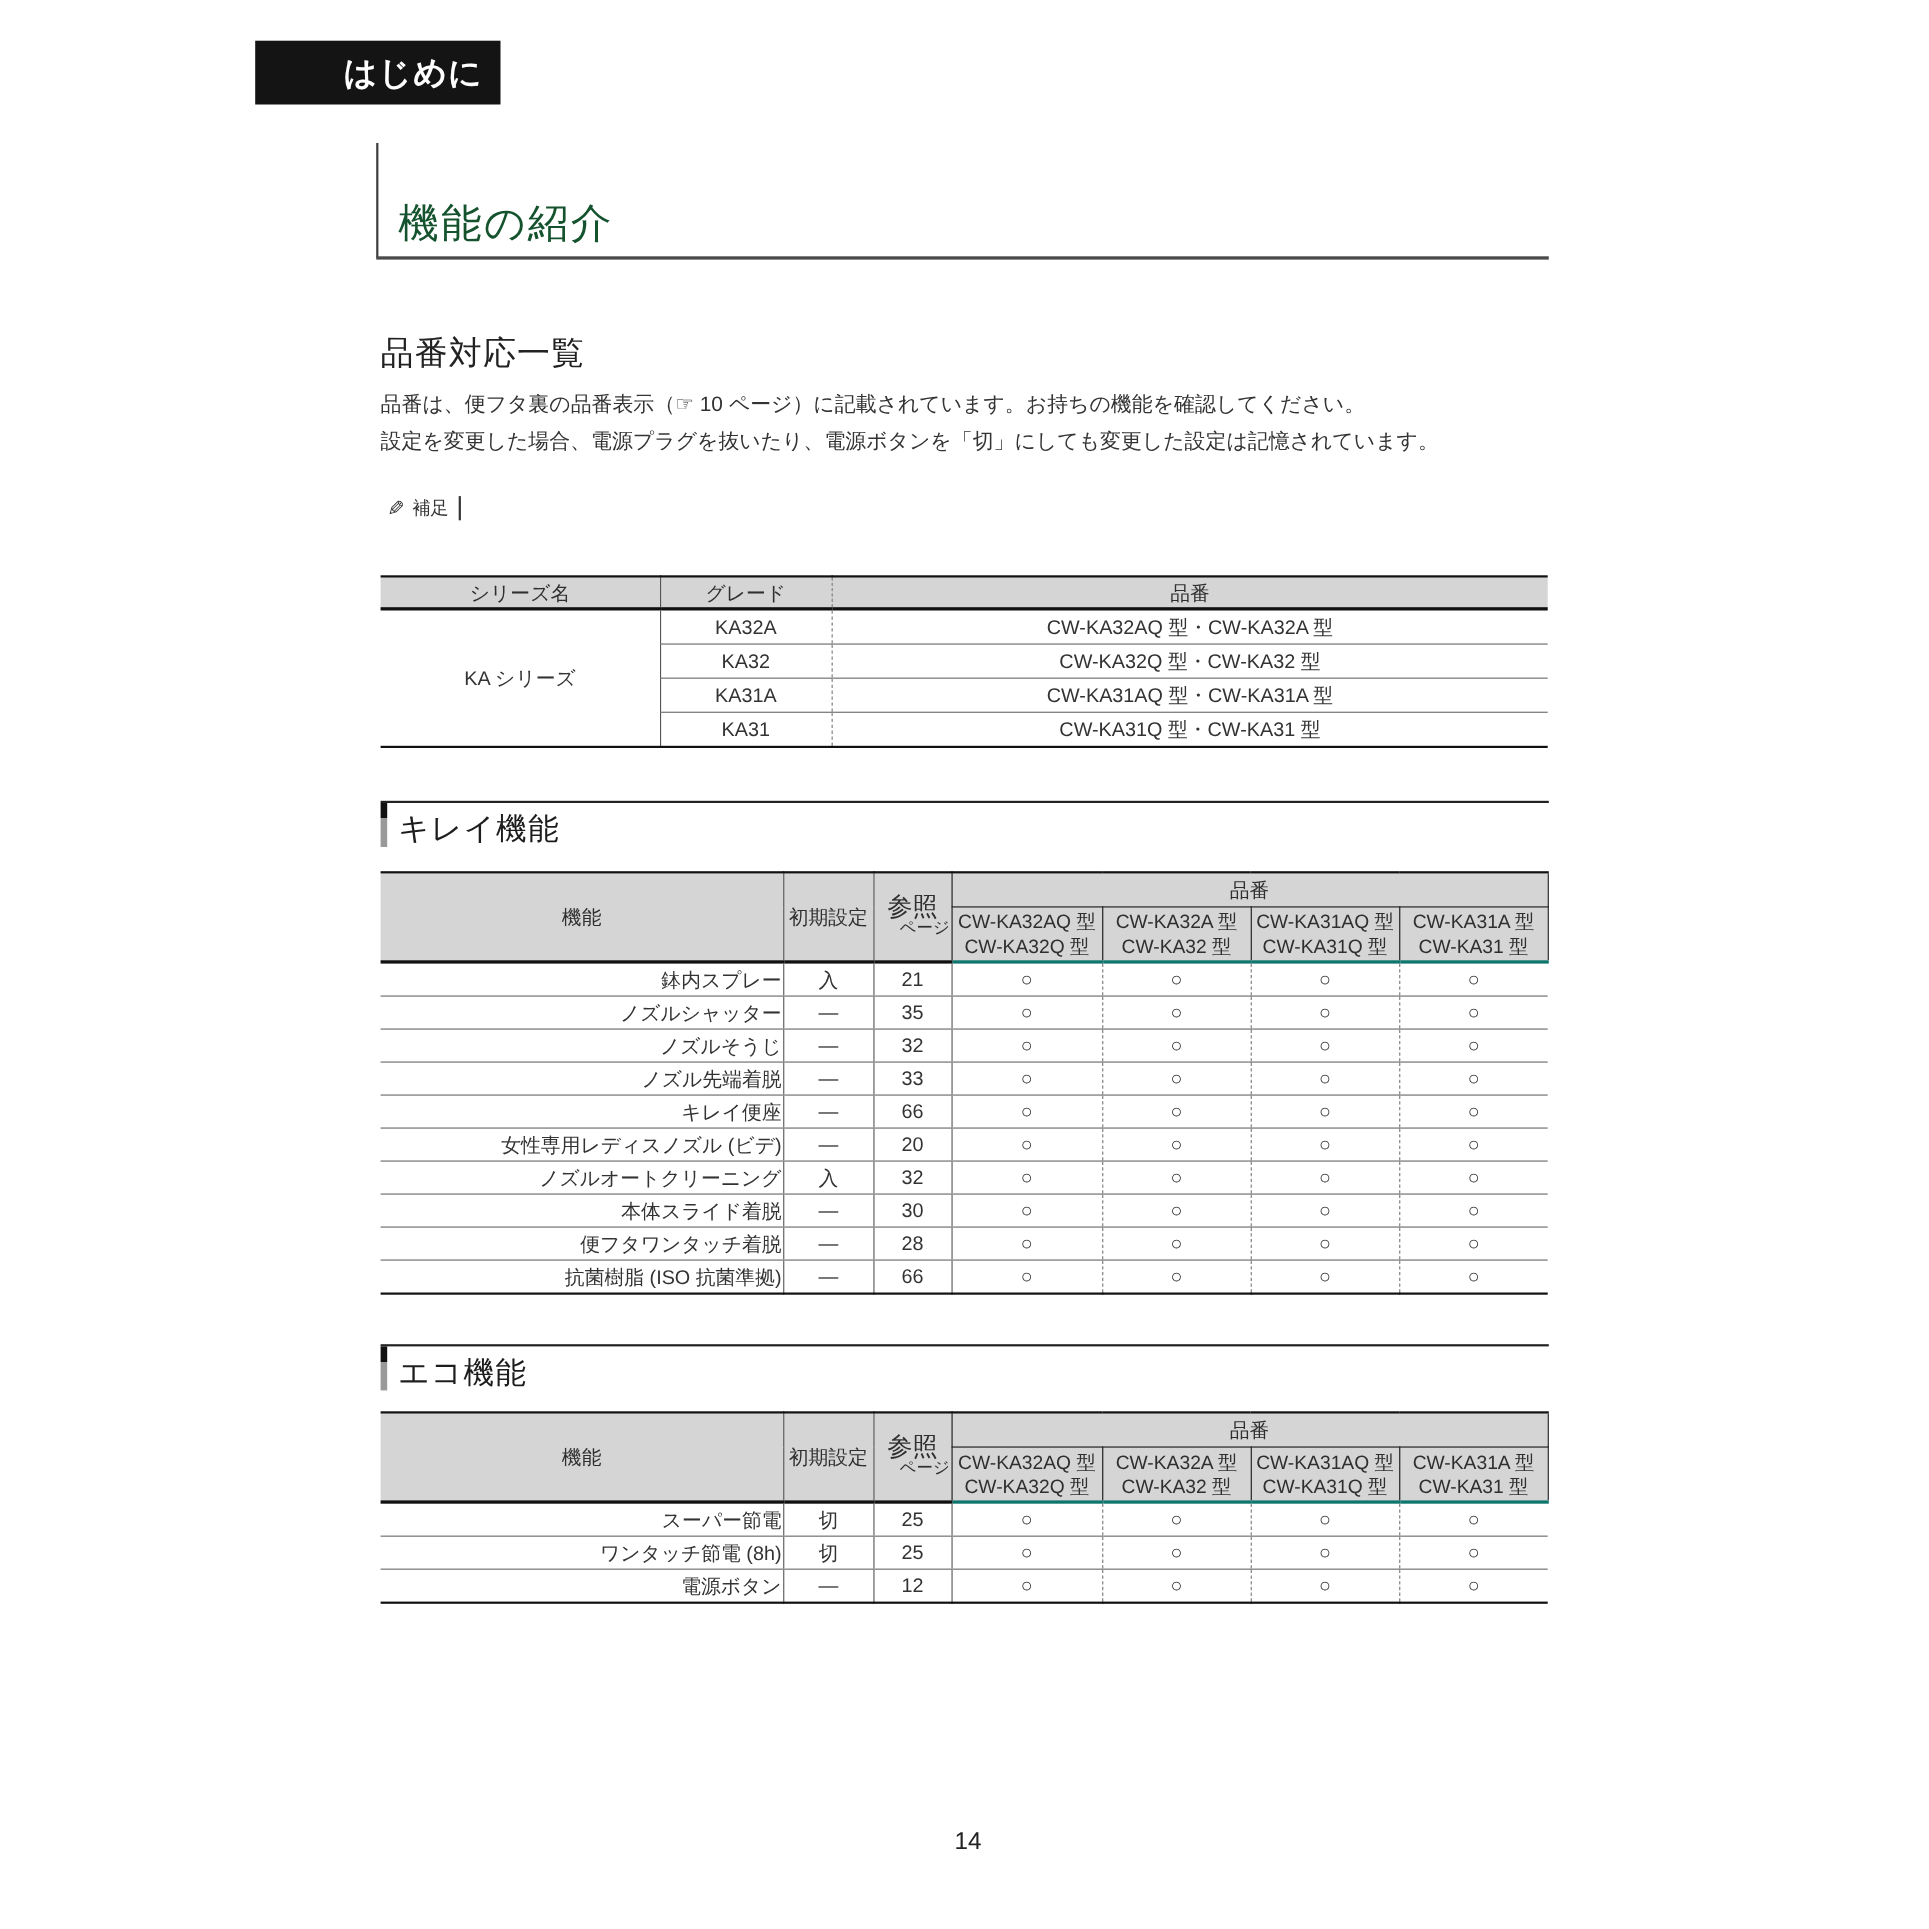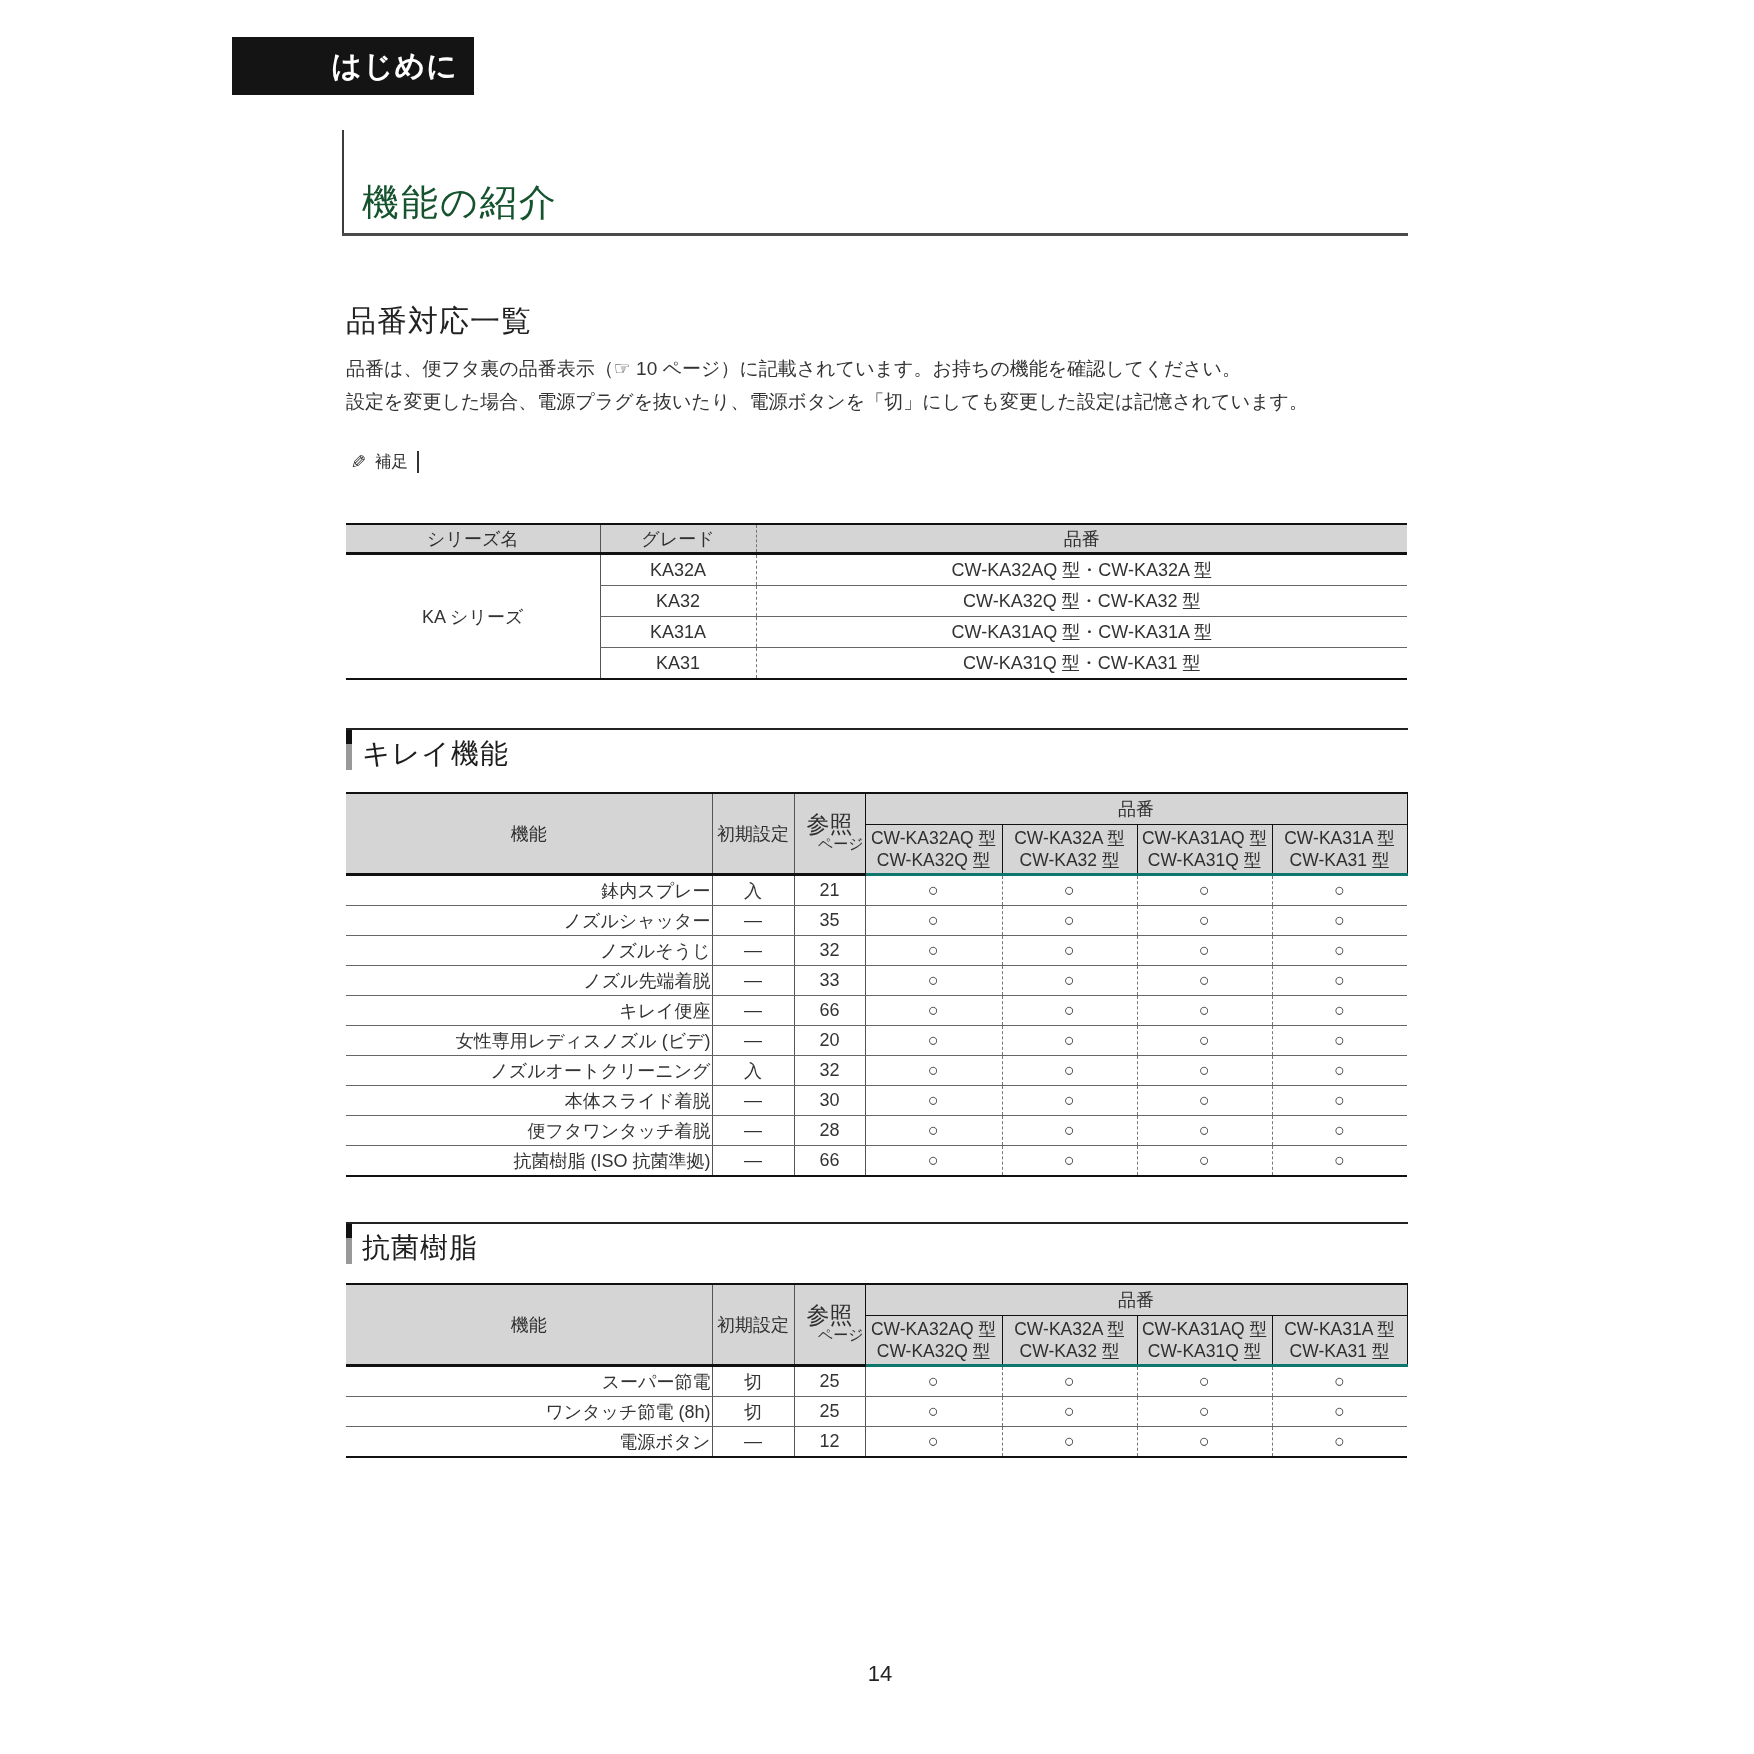--- a/index.html
+++ b/index.html
@@ -5,21 +5,21 @@
   html,body{margin:0;padding:0;}
   body{
     width:1754px;height:1754px;position:relative;background:#ffffff;
     font-family:"Liberation Sans","DejaVu Sans",sans-serif;color:#2f2f2f;
     overflow:hidden;
   }
   .abs{position:absolute;}
 
   
   #badge{
-    left:232px;top:37px;width:242px;height:58px;background:#141414;color:#ffffff;
+    left:232px;top:37px;width:223px;height:58px;background:#141414;color:#ffffff;
     display:flex;align-items:center;justify-content:flex-end;
     padding-right:16px;box-sizing:border-box;font-size:30px;font-weight:bold;letter-spacing:1px;
   }
 
   
   #title-vline{left:342px;top:130px;width:2px;height:104px;background:#3c3c3c;}
   #title-rule{left:342px;top:233px;width:1066px;height:3px;background:#4a4a4a;}
   #page-title{left:362px;top:178px;font-size:37px;color:#14532d;letter-spacing:2px;}
 
   
@@ -250,21 +250,21 @@
     <td class="vs">○</td>
     <td class="vd">○</td>
     <td class="vd">○</td>
     <td class="vd">○</td>
   </tr>
 </tbody>
   </table>
 
 <div class="abs sec-rule" id="eco-rule"></div>
 <div class="abs sec-bar" id="eco-bar"></div>
-<div class="abs sec-title" id="eco-title">抗菌樹脂</div>
+<div class="abs sec-title" id="eco-title">エコ機能</div>
 
 <table id="t3" class="ft">
   <colgroup>
       <col style="width:366px">
       <col style="width:82px">
       <col style="width:71px">
       <col style="width:137px">
       <col style="width:135px">
       <col style="width:135px">
       <col style="width:135px">

